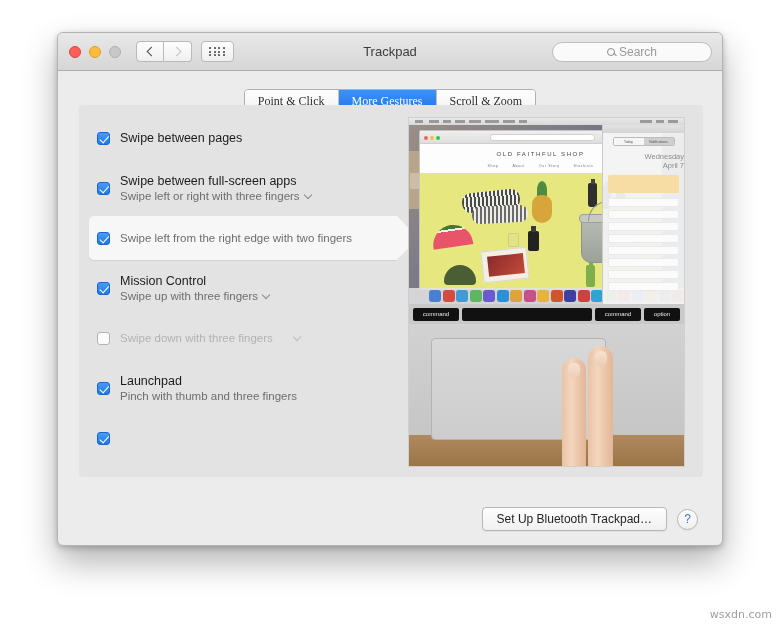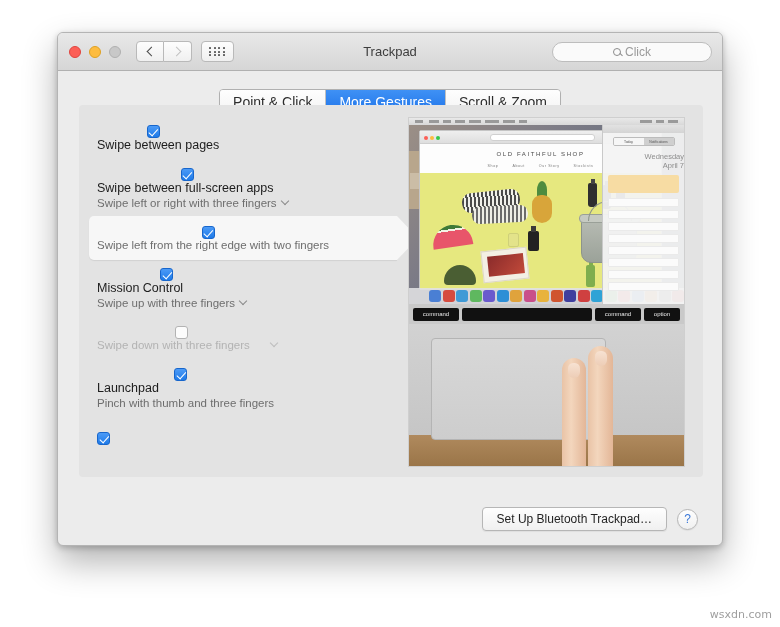--- a/index.html
+++ b/index.html
@@ -123,26 +123,27 @@
     justify-content: center;
   }
   .tabs {
     display: flex;
     border: 1px solid #b0b0b0;
     border-radius: 4px;
     overflow: hidden;
     box-shadow: 0 1px 1px rgba(0,0,0,0.07);
   }
   .tab {
-    font-size: 14px;
+    font-size: 12px;
     padding: 4px 13px 5px;
     background: linear-gradient(to bottom,#fefefe,#f2f2f2);
     color: #2d2d2d;
     border-right: 1px solid #c0c0c0;
     white-space: nowrap;
+    font-family: Liberation Serif, serif;
   }
   .tab:last-child { border-right: none; }
   .tab.active {
     background: linear-gradient(to bottom,#3f91f5,#1d72e8);
     color: #ffffff;
   }
 
   
   #panel {
     position: absolute;
@@ -176,21 +177,21 @@
   }
   .g-row.selected .hl::after {
     content: "";
     position: absolute;
     right: -21px; top: 0;
     width: 0; height: 0;
     border-top: 22px solid transparent;
     border-bottom: 22px solid transparent;
     border-left: 21px solid #f7f7f7;
   }
-  .g-inner { position: relative; display: flex; align-items: center; z-index: 2; flex-direction: column; }
+  .g-inner { position: relative; display: flex; align-items: center; z-index: 2; }
 
   .cbox {
     width: 13px; height: 13px;
     border-radius: 3px;
     flex: none;
     margin-right: 10px;
     position: relative;
   }
   .cbox.on {
     background: linear-gradient(to bottom,#4c9bf7,#1e7ae8);
@@ -468,21 +469,21 @@
           <i></i>
           <i></i>
           <i></i>
       </span>
     </div>
 
     <div id="win-title">Trackpad</div>
 
     <div id="search-field">
       <span class="mag"></span>
-      <span id="search-ph">Click</span>
+      <span id="search-ph">Search</span>
     </div>
   </div>
 
   <div id="tabbar">
     <div class="tabs">
       <div class="tab">Point &amp; Click</div>
       <div class="tab active">More Gestures</div>
       <div class="tab">Scroll &amp; Zoom</div>
     </div>
   </div>

